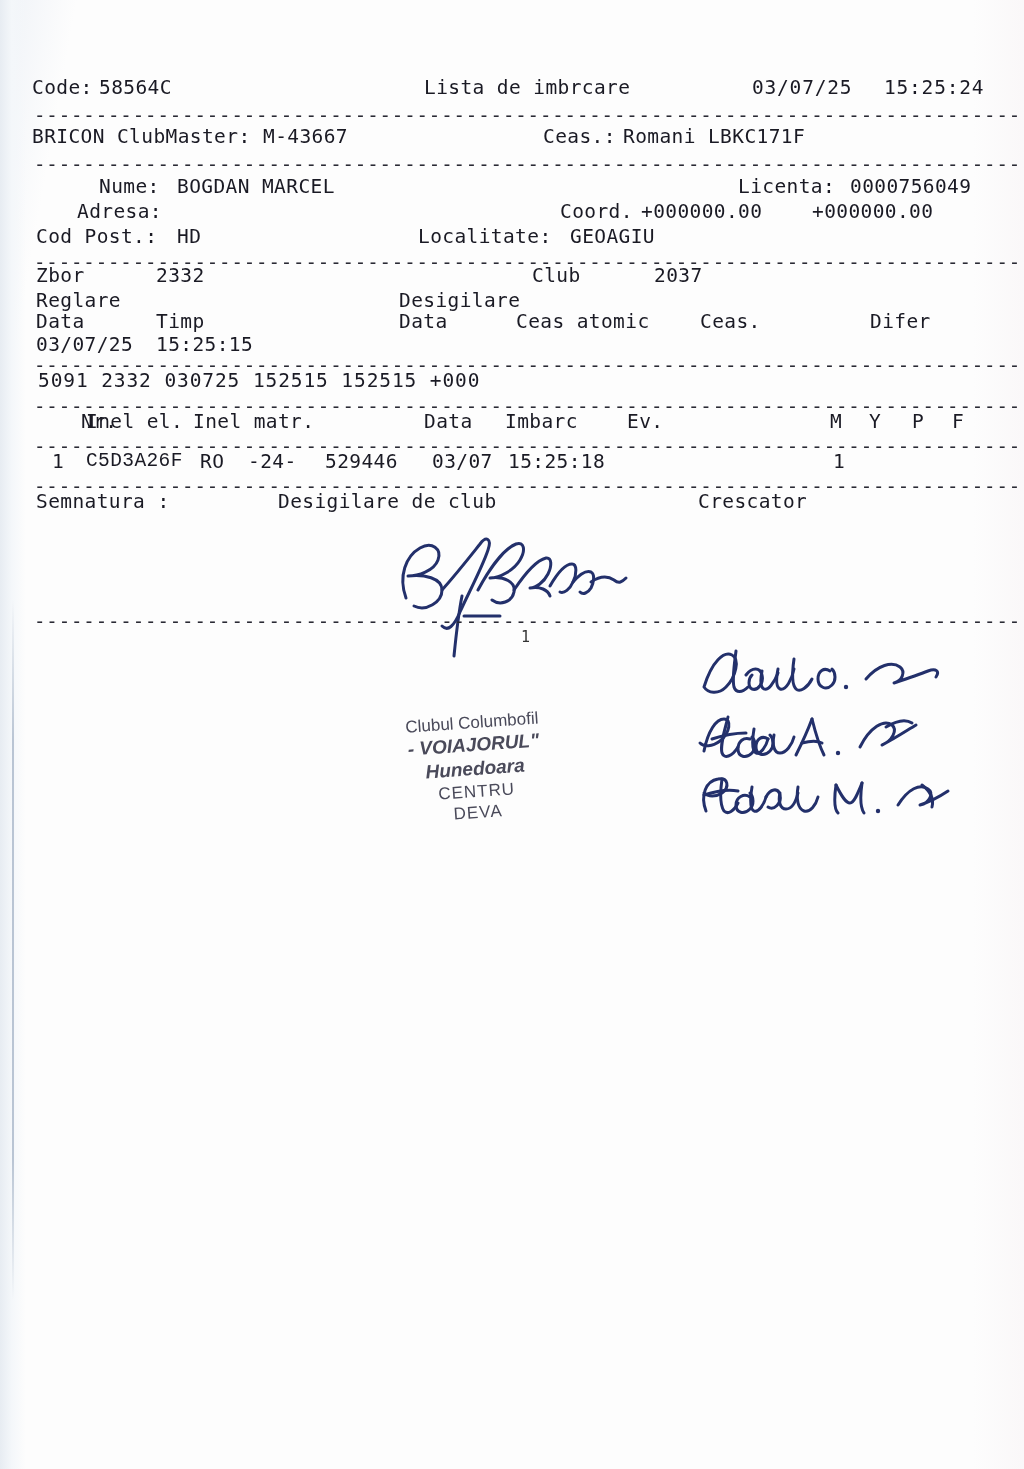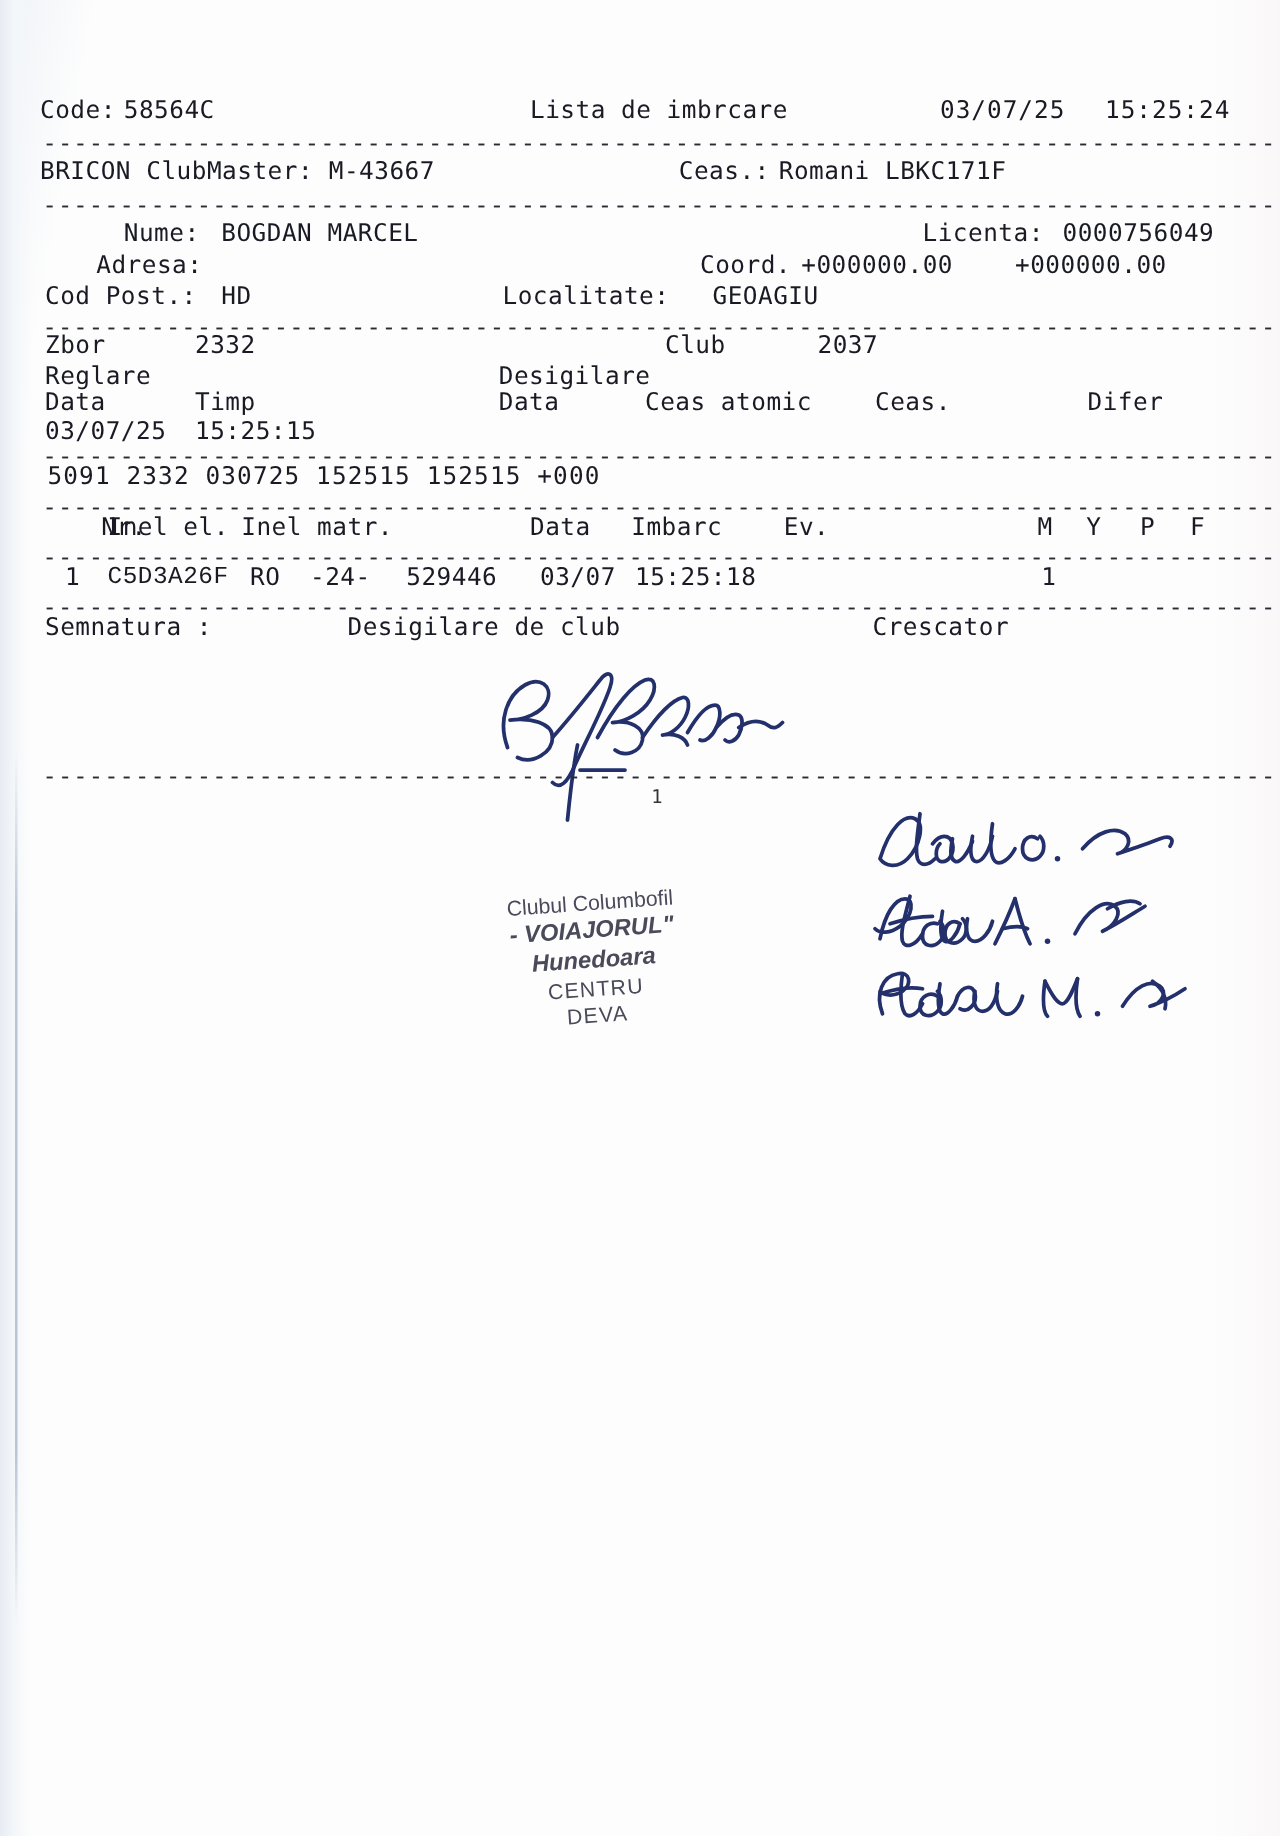--- a/index.html
+++ b/index.html
@@ -111,21 +111,21 @@
     <div class="row" style="left:738px; top:177px;">Licenta:</div>
     <div class="row" style="left:850px; top:177px;">0000756049</div>
 
     <div class="row" style="left:77px; top:202px;">Adresa:</div>
     <div class="row" style="left:560px; top:202px;">Coord.</div>
     <div class="row" style="left:641px; top:202px;">+000000.00</div>
     <div class="row" style="left:812px; top:202px;">+000000.00</div>
 
     <div class="row" style="left:36px; top:227px;">Cod Post.:</div>
     <div class="row" style="left:177px; top:227px;">HD</div>
-    <div class="row" style="left:402px; top:227px;">Localitate:</div>
+    <div class="row" style="left:418px; top:227px;">Localitate:</div>
     <div class="row" style="left:570px; top:227px;">GEOAGIU</div>
 
     <div class="dashes" style="left:34px; top:253px;">---------------------------------------------------------------------------------------------------</div>
 
     <div class="row" style="left:36px; top:266px;">Zbor</div>
     <div class="row" style="left:156px; top:266px;">2332</div>
     <div class="row" style="left:532px; top:266px;">Club</div>
     <div class="row" style="left:654px; top:266px;">2037</div>
 
     <div class="row" style="left:36px; top:291px;">Reglare</div>

